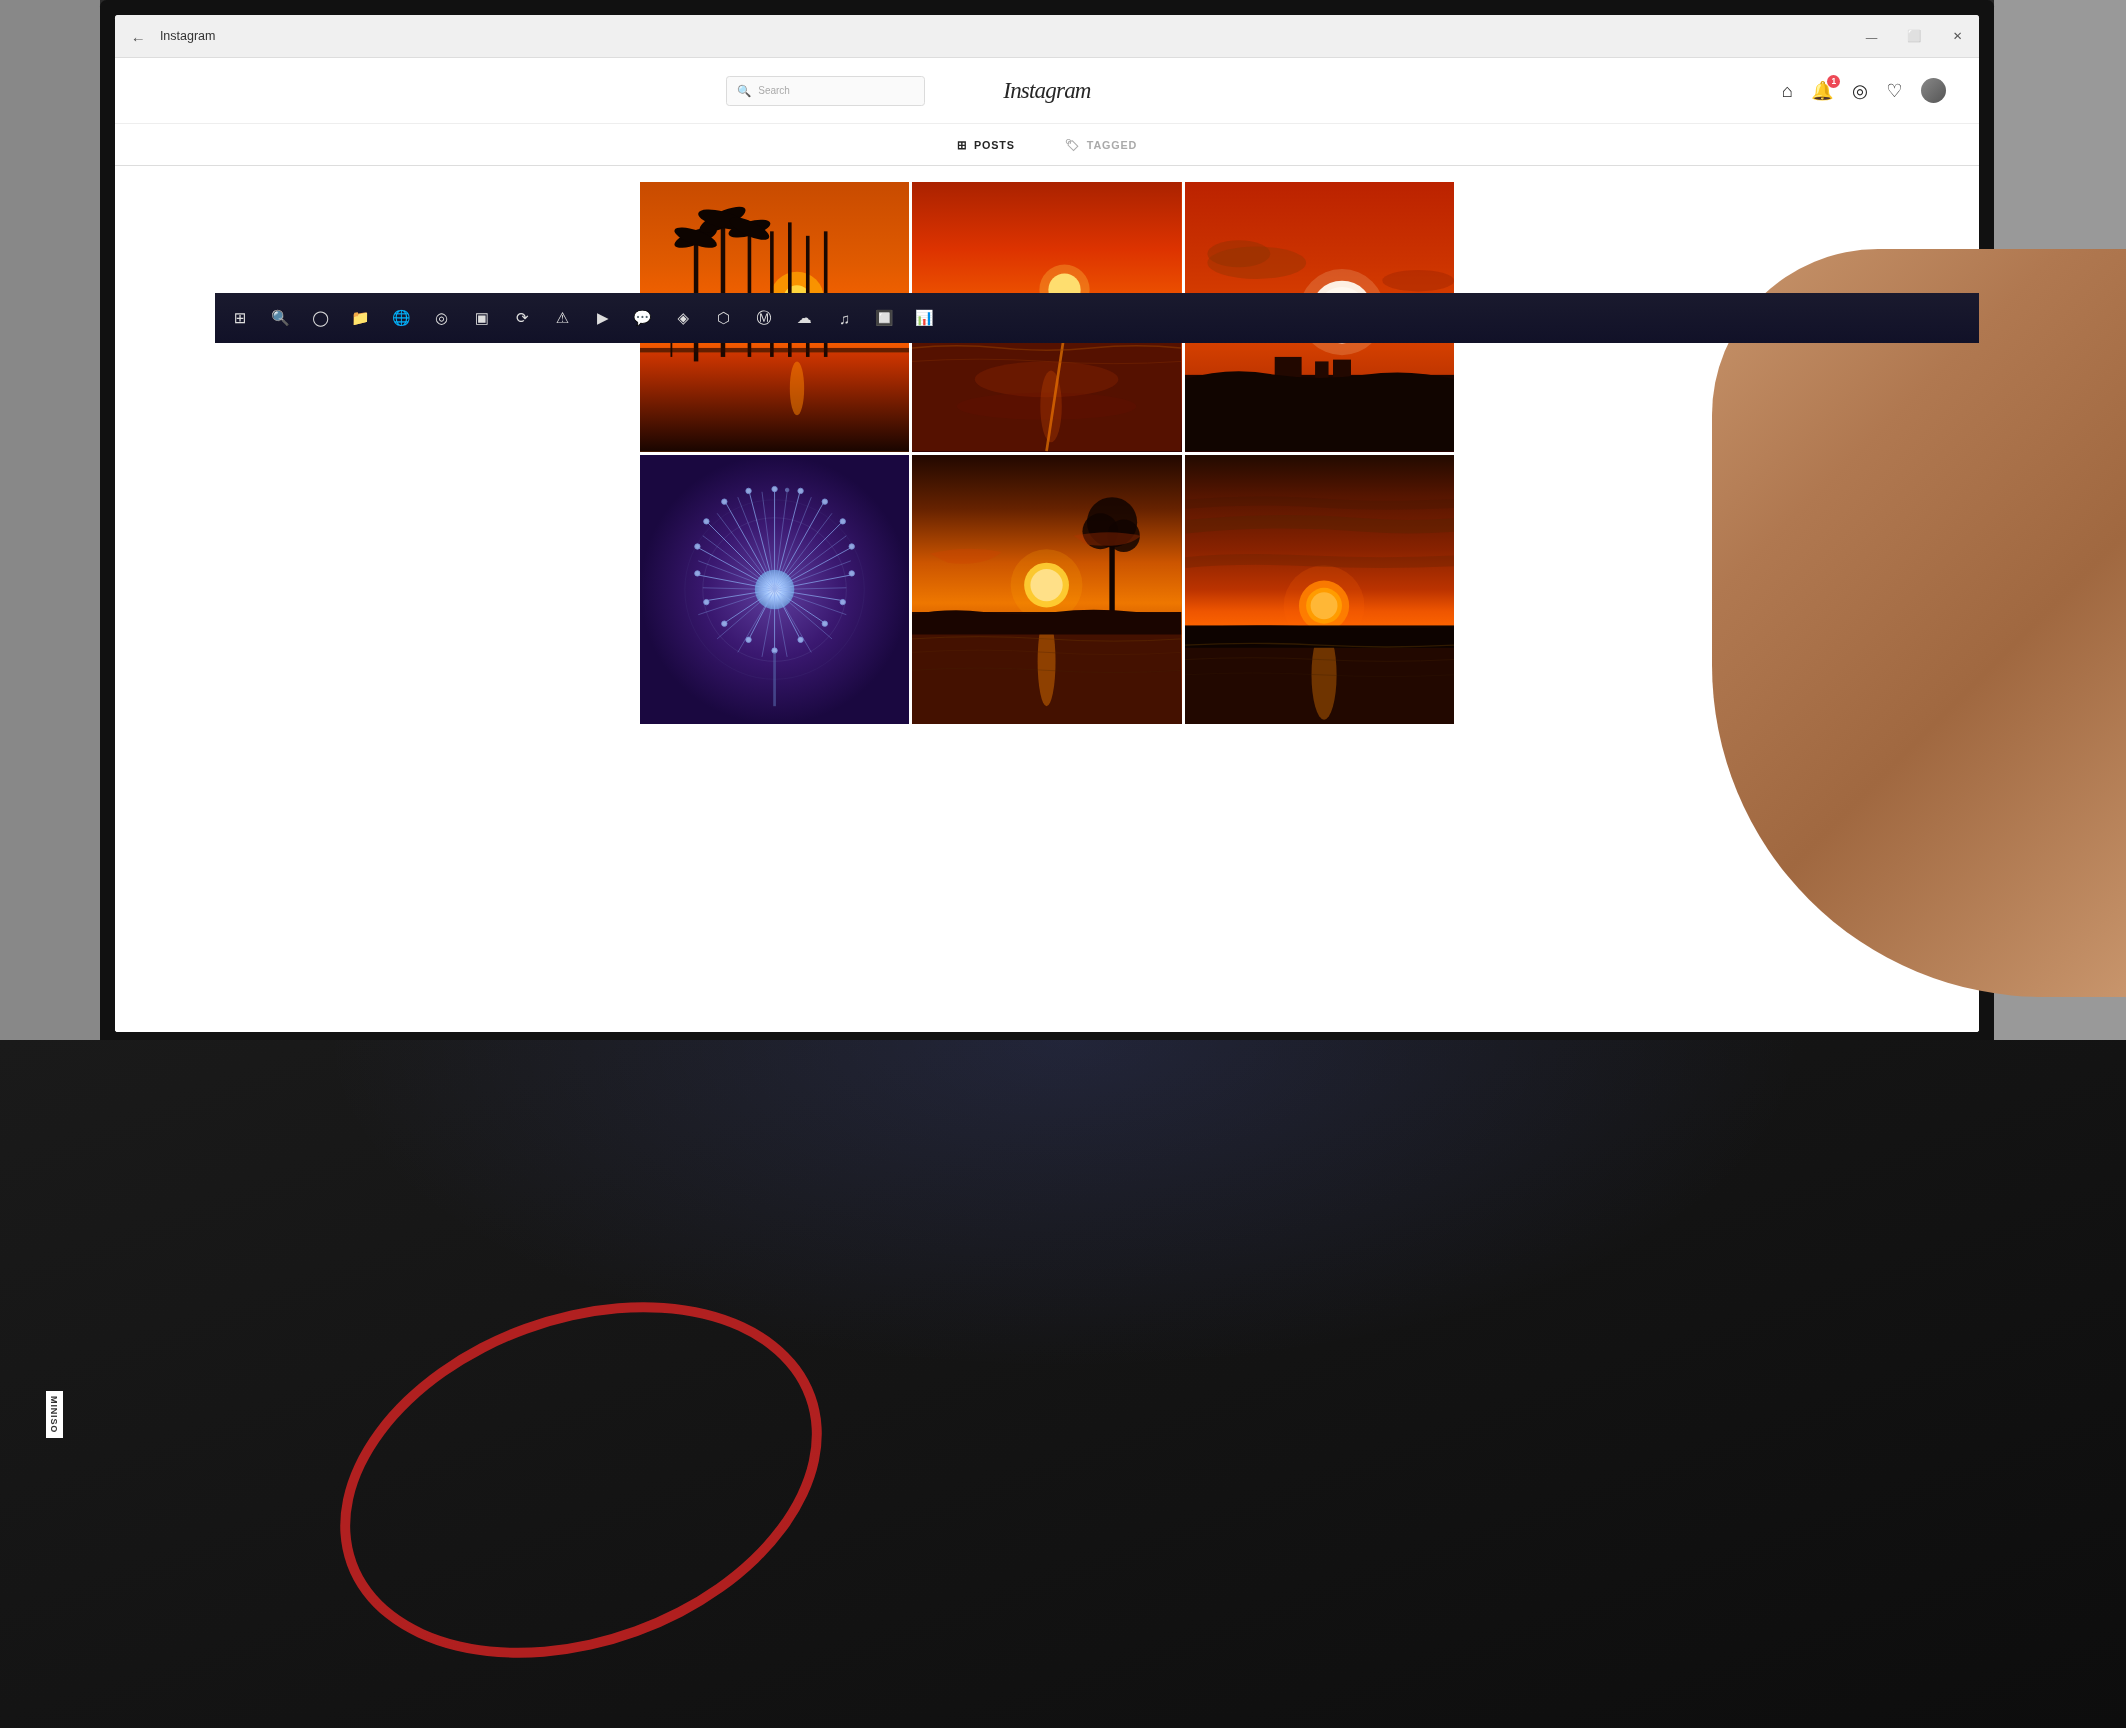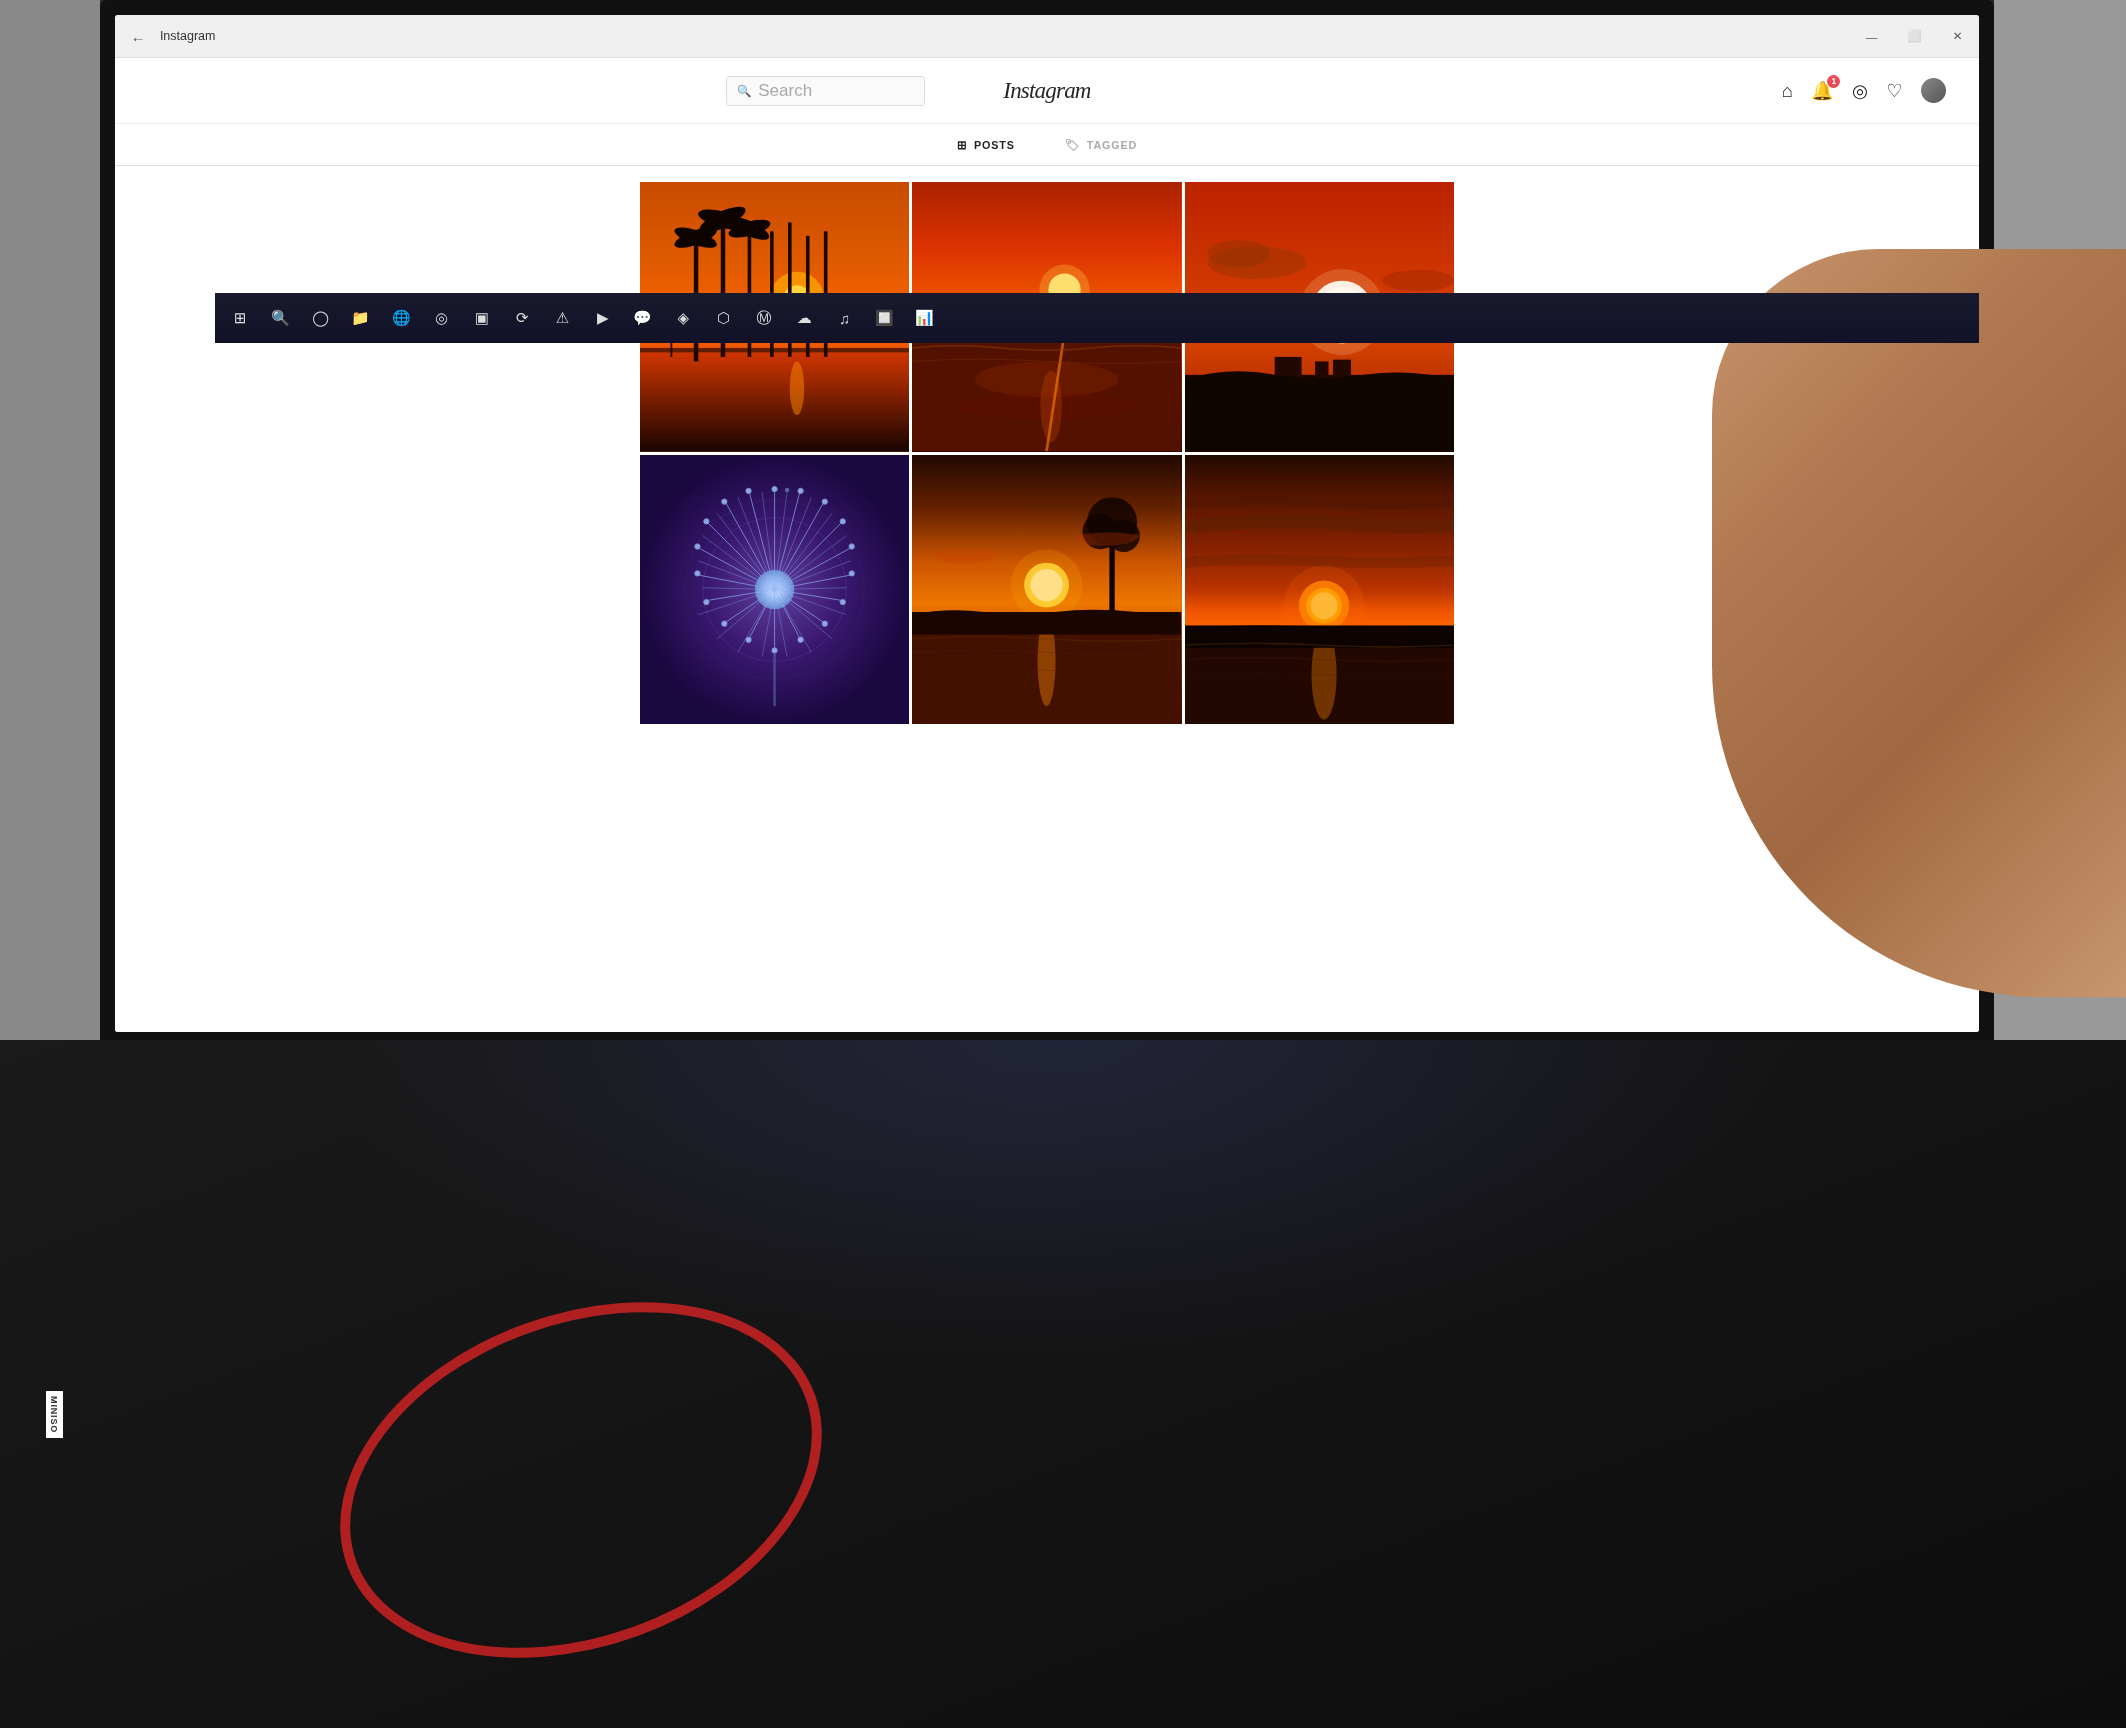--- a/index.html
+++ b/index.html
@@ -136,21 +136,21 @@
       gap: 6.6px;
       position: relative;
       left: 100px;
     }
     .ig-search-icon {
       color: #aaa;
       font-size: 11.6px;
     }
     .ig-search-text {
       color: #aaa;
-      font-size: 17px;
+      font-size: 10px;
     }
     .ig-nav-icons {
       margin-left: auto;
       display: flex;
       align-items: center;
       gap: 18.3px;
     }
     .ig-nav-icon {
       font-size: 18.3px;
       color: #262626;

